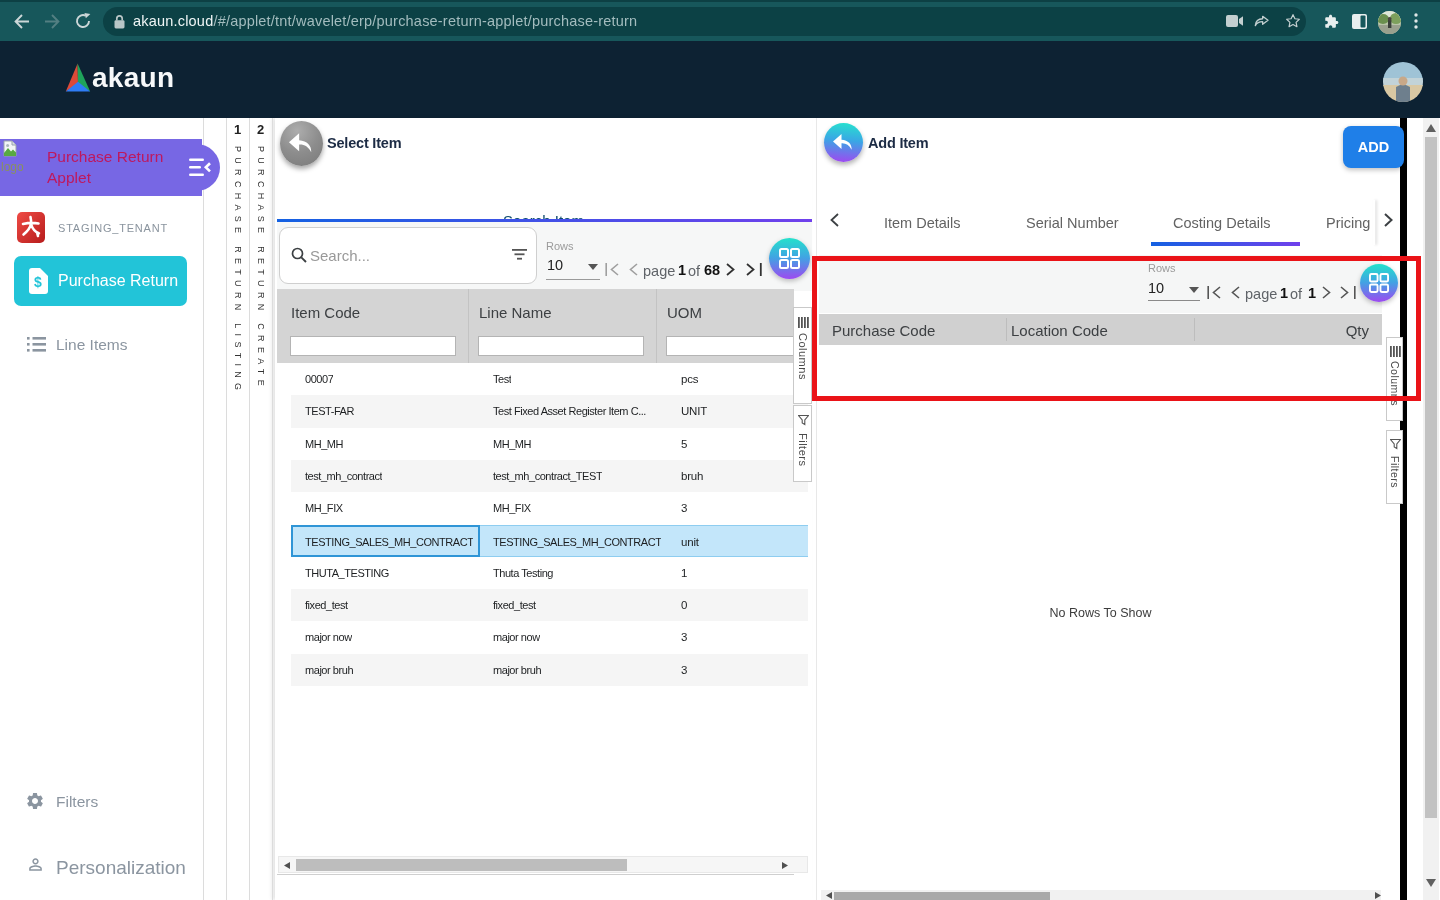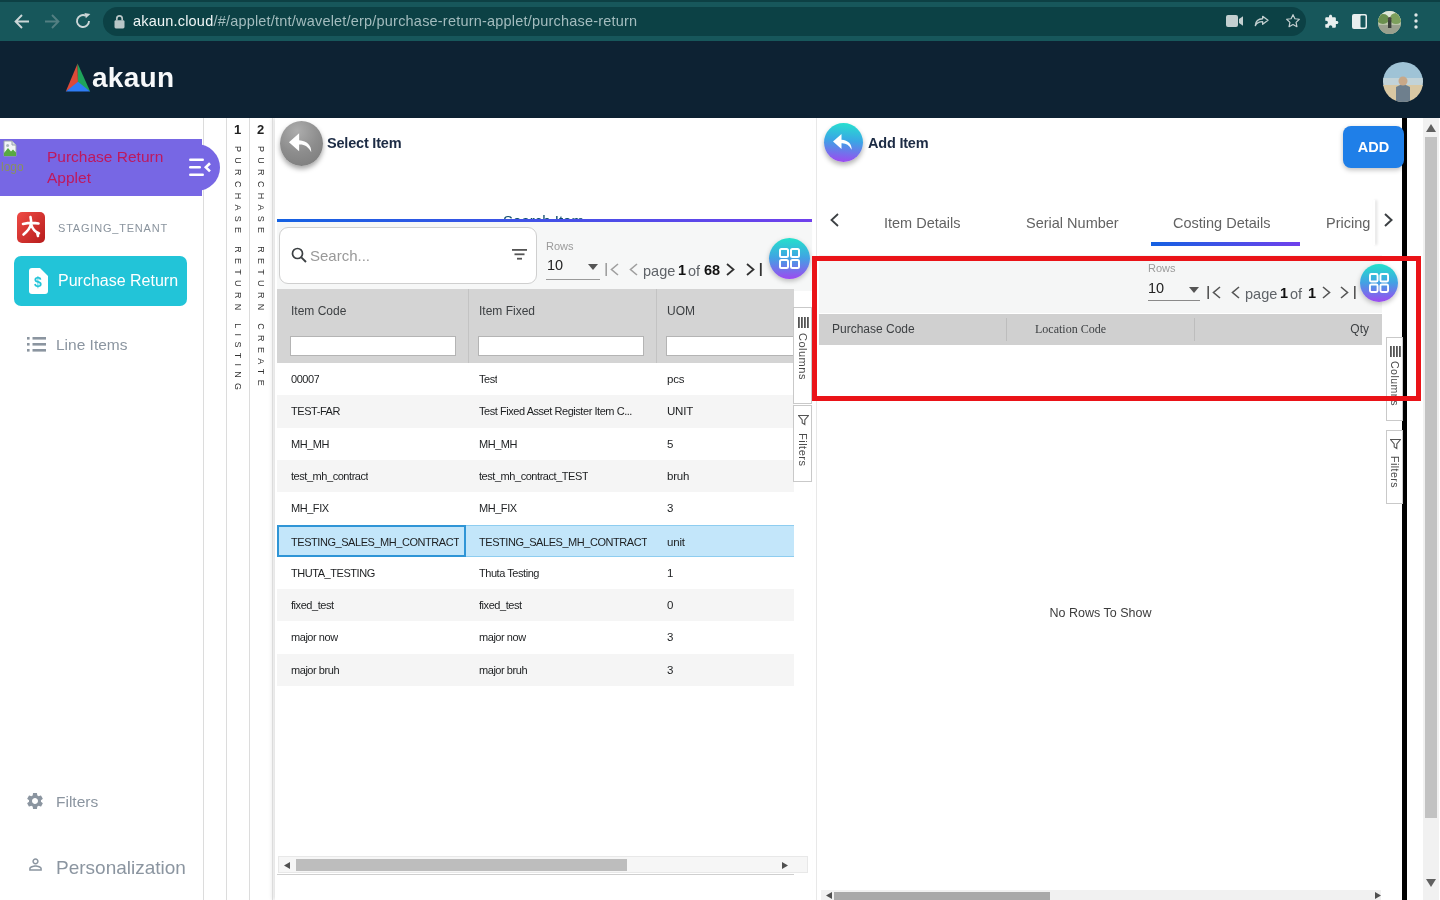--- a/index.html
+++ b/index.html
@@ -37,21 +37,21 @@
 .stepnum { top:122px; width:23px; text-align:center; font-size:13px; font-weight:bold; color:#222; }
 .steptext { top:146px; width:23px; text-align:center; }
 .steptext span { writing-mode:vertical-rl; text-orientation:mixed; font-size:9px; color:#333; letter-spacing:5.3px; white-space:nowrap; }
 
 
 .rowslbl { font-size:11px; color:#9b9b9b; }
 .rowsval { font-size:14.5px; color:#222; }
 .pgtext { font-size:14.5px; color:#5f6368; }
 .pgnum { font-size:14.5px; font-weight:bold; color:#111; }
 .gradcircle { border-radius:50%; background:linear-gradient(180deg,#25dfcc 2%,#41a3e3 48%,#9a4df0 98%); box-shadow:0 2px 5px rgba(0,0,0,0.25); }
-.hdrlbl { font-size:12px; color:#3d4043;text-align:center; }
+.hdrlbl { font-size:15px; color:#3d4043;text-align:center; }
 .cell { position:absolute; top:10px; font-size:11.5px; color:#1d1f21; white-space:nowrap; letter-spacing:-0.2px; overflow:hidden; }
 .c1 { max-width:176px; font-size:11px; letter-spacing:-0.45px; } .c2 { max-width:176px; font-size:11px; letter-spacing:-0.45px; } .c3 { max-width:120px; }
 .sidetab { position:absolute; background:#fff; border:1px solid #c9c9c9; text-align:center; }
 .vtxt { writing-mode:vertical-rl; text-orientation:mixed; font-size:12px; color:#4a4a4a; letter-spacing:0.5px; }
 
 
 #midpanel { left:275px; top:118px; width:537px; height:782px; background:#fff; box-shadow:-3px 0 4px rgba(0,0,0,0.10); }
 #mid-back { left:5px; top:3px; width:43px; height:45px; border-radius:50%; background:radial-gradient(circle at 40% 22%, #adadad, #8d8d8d 50%, #7b7b7b 95%); box-shadow:0 3px 5px rgba(0,0,0,0.35); }
 #mid-title { left:52px; top:17px; font-size:14.5px; font-weight:600; color:#1c2b44; letter-spacing:-0.2px; }
 #mid-tab { left:0; top:69px; width:537px; height:30px; text-align:center; font-size:15px; color:#0c4a6e;margin-top:25px; }
@@ -64,21 +64,21 @@
 .finput { position:absolute; top:47px; height:20px; background:#fff; border:1px solid #b4b4b4; }
 .mrow { position:absolute; left:2px; width:517px; height:32.3px; }
 .mrow.odd { background:#f5f5f5; }
 #selrow { background:#c3e6fa; border-top:1px solid #8ecdf0; border-bottom:1px solid #8ecdf0; }
 #selcell { position:absolute; left:0px; top:-1px; width:189px; height:32.3px; border:2px solid #2f95d6; }
 #mid-sbtrack { left:3px; top:738px; width:530px; height:17px; background:#f6f6f6; border:1px solid #e8e8e8; }
 #mid-sbthumb { left:17px; top:2px; width:331px; height:12px; background:#bdbdbd; }
 #mid-gridbottom { left:2px; top:756px; width:517px; height:1px; background:#cfcfcf; }
 
 
-#rightpanel { left:816px; top:118px; width:591px; height:782px; background:#fff; border-right:5px solid #000000; border-left:1px solid #e8e8e8; }
+#rightpanel { left:816px; top:118px; width:591px; height:782px; background:#fff; border-right:7px solid #000000; border-left:1px solid #e8e8e8; }
 #r-back { left:7px; top:5px; width:39px; height:39px; border-radius:50%; background:linear-gradient(185deg,#28ddd0 5%,#3aa6e5 45%,#9a4df0 95%); box-shadow:0 3px 5px rgba(0,0,0,0.3); }
 #r-title { left:51px; top:17px; font-size:14.5px; font-weight:600; color:#1c2b44; letter-spacing:-0.2px; }
 #addbtn { left:526px; top:8px; width:61px; height:42px; background:#1f7fe8; border-radius:8px; color:#fff; font-weight:bold; font-size:14.5px; text-align:center; line-height:42px; box-shadow:0 2px 5px rgba(0,0,0,0.25); }
 .rtab { position:absolute; top:97px; font-size:14.5px; color:#636363; }
 #rtab-ind { left:334px; top:124px; width:149px; height:4px; background:linear-gradient(90deg,#1461e2,#7040ec); }
 #r-toolbar { left:2px; top:137px; width:563px; height:58px; background:#f5f6f6; }
 #r-grid-hdr { left:2px; top:196px; width:563px; height:31px; background:#d0d0d0; }
 #norows { left:2px; top:488px; width:563px; text-align:center; font-size:12.5px; color:#3c3c3c; }
 
 
@@ -310,30 +310,30 @@
           <rect x="1" y="1" width="8" height="8" rx="1.5"></rect>
           <rect x="12" y="1" width="8" height="8" rx="1.5"></rect>
           <rect x="1" y="12" width="8" height="8" rx="1.5"></rect>
           <rect x="12" y="12" width="8" height="8" rx="1.5"></rect>
         </g>
       </svg>
   </div>
 
   <div id="mid-grid-hdr" class="abs">
     <div class="hdrlbl abs" style="left:14px; top:15px;">Item Code</div>
-    <div class="hdrlbl abs" style="left:202px; top:15px;">Item Fixed</div>
+    <div class="hdrlbl abs" style="left:202px; top:15px;">Line Name</div>
     <div class="hdrlbl abs" style="left:390px; top:15px;">UOM</div>
     <div class="mid-colsep" style="left:191px;"></div>
     <div class="mid-colsep" style="left:379px;"></div>
     <div class="finput" style="left:13px; width:166px;"></div>
     <div class="finput" style="left:201px; width:166px;"></div>
     <div class="finput" style="left:389px; width:128px;"></div>
   </div>
 
-  <div id="mid-rows" class="abs" style="left:0;top:245px;width:519px;height:324px;">
+  <div id="mid-rows" class="abs" style="left:14px;top:245px;width:519px;height:324px;">
     <div class="mrow" style="top:0.0px">
         <span class="cell c1" style="left:14px">00007</span>
         <span class="cell c2" style="left:202px">Test</span>
         <span class="cell c3" style="left:390px">pcs</span>
       </div>
     <div class="mrow odd" style="top:32.3px">
         <span class="cell c1" style="left:14px">TEST-FAR</span>
         <span class="cell c2" style="left:202px">Test Fixed Asset Register Item C...</span>
         <span class="cell c3" style="left:390px">UNIT</span>
       </div>
@@ -464,21 +464,21 @@
           <rect x="1" y="1" width="8" height="8" rx="1.5"></rect>
           <rect x="12" y="1" width="8" height="8" rx="1.5"></rect>
           <rect x="1" y="12" width="8" height="8" rx="1.5"></rect>
           <rect x="12" y="12" width="8" height="8" rx="1.5"></rect>
         </g>
       </svg>
   </div>
 
   <div id="r-grid-hdr" class="abs">
     <div class="hdrlbl abs" style="left:13px; top:8px;">Purchase Code</div>
-    <div class="hdrlbl abs" style="left:216px; top:8px;font-family:Liberation Serif, serif;">Location Code</div>
+    <div class="hdrlbl abs" style="left:192px; top:8px;">Location Code</div>
     <div class="hdrlbl abs" style="right:13px; top:8px;">Qty</div>
     <div class="abs" style="left:187px;top:4px;width:1px;height:23px;background:#bdbdbd;"></div>
     <div class="abs" style="left:375px;top:4px;width:1px;height:23px;background:#bdbdbd;"></div>
   </div>
 
   <div id="norows" class="abs">No Rows To Show</div>
 
   <div class="sidetab" style="left:569px; top:219px; width:17px; height:84px;">
     <svg style="position:absolute;left:3px;top:8px" width="11" height="11" viewBox="0 0 11 11">
         <g fill="#555">

